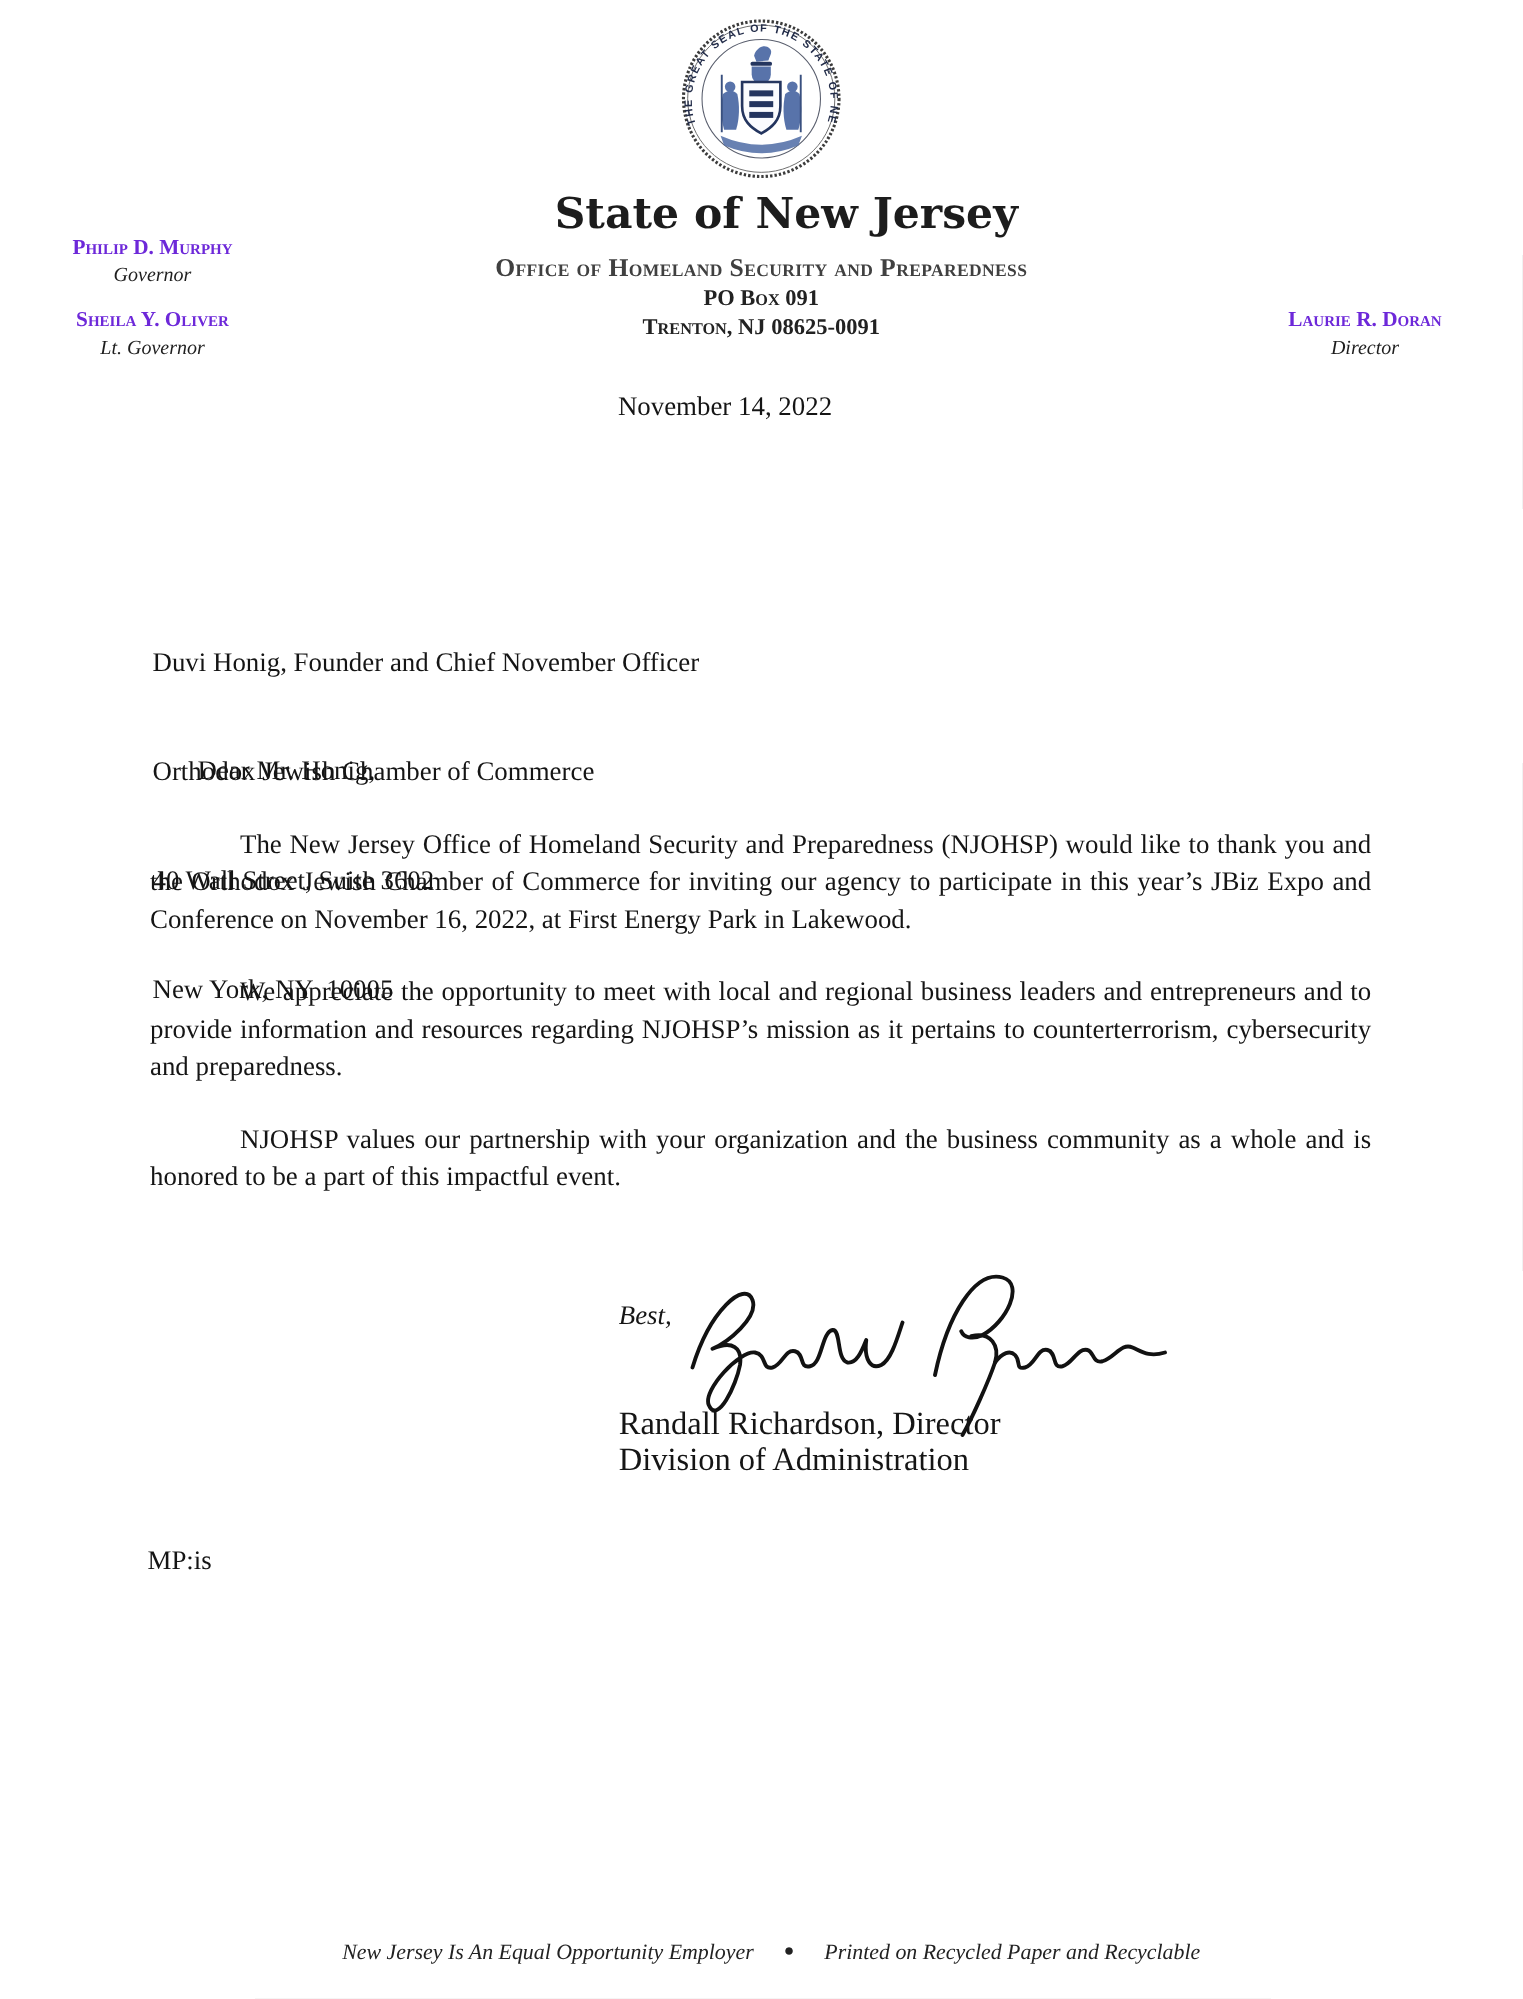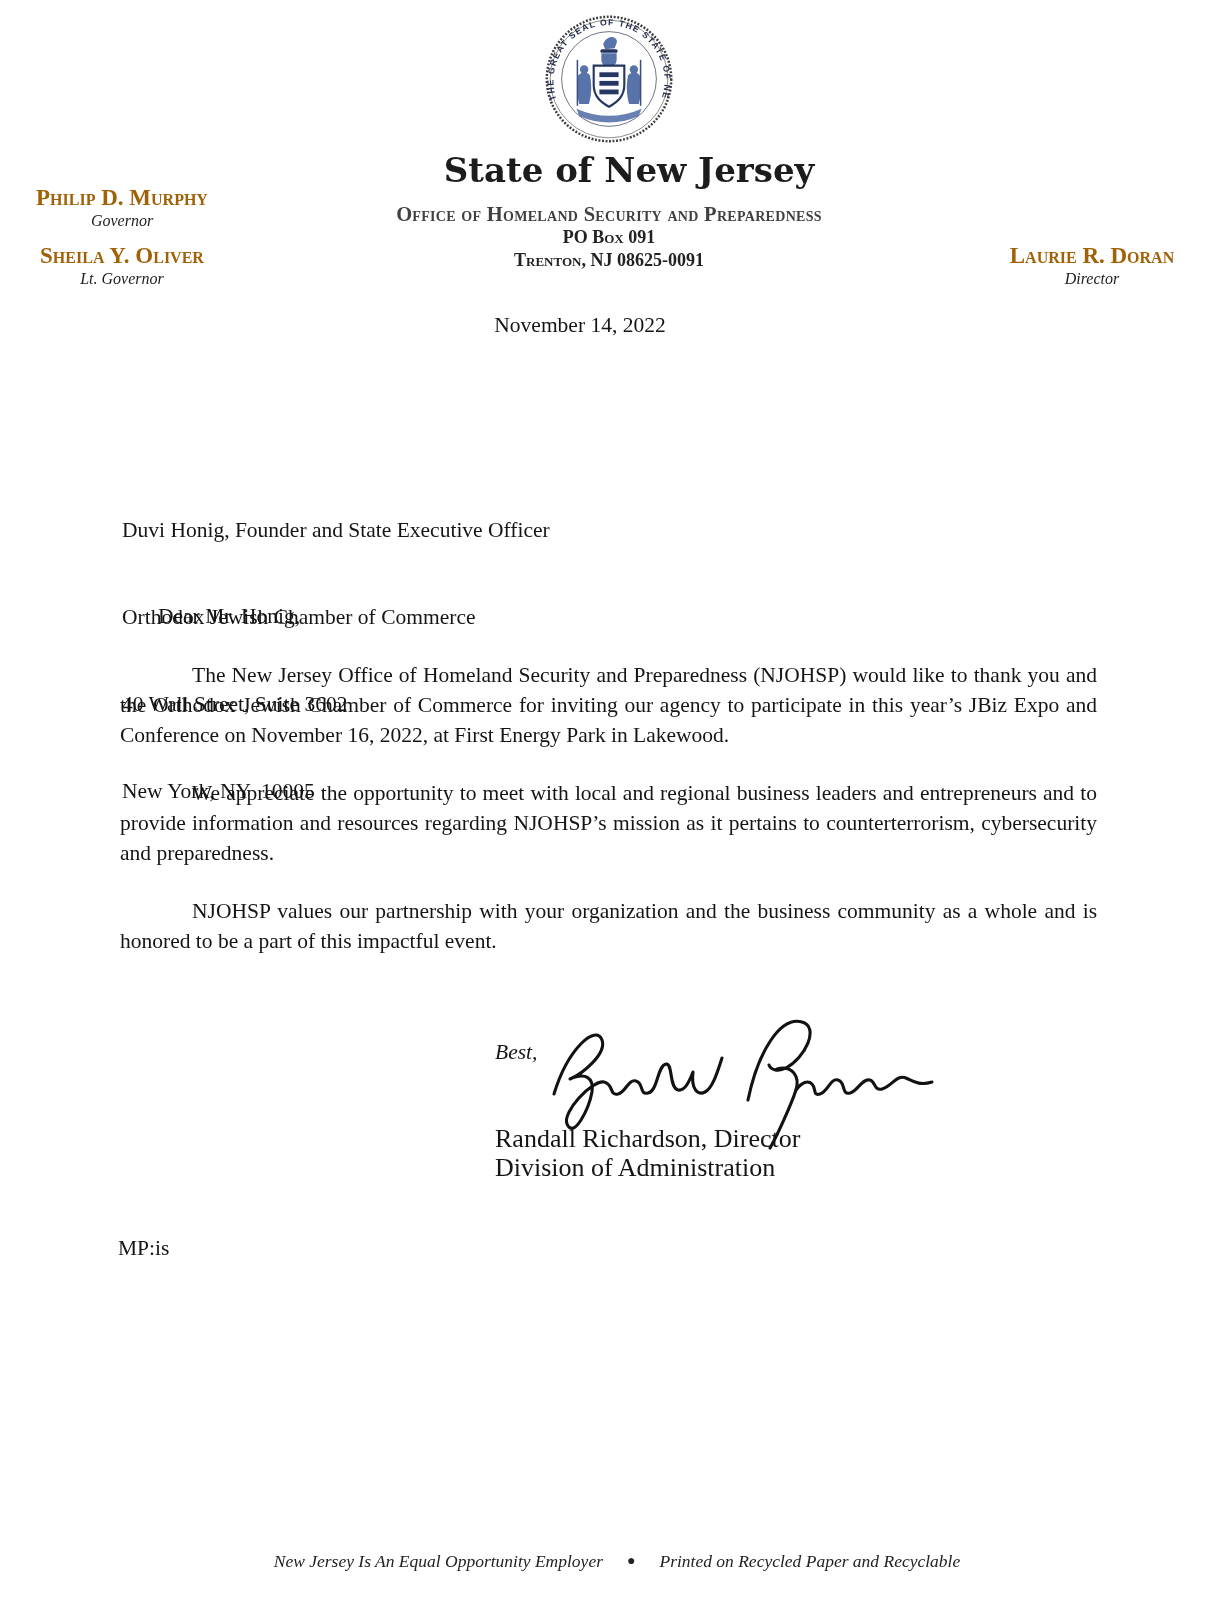--- a/index.html
+++ b/index.html
@@ -53,24 +53,24 @@
     text-align: center;
   }
   .official-right {
     position: absolute;
     right: 26px; top: 244px;
     width: 200px;
     text-align: center;
   }
   .official-name {
     font-variant: small-caps;
-    font-size: 23px;
+    font-size: 17px;
     font-weight: 600;
     line-height: 24px;
-    color: #a16207;
+    color: #6d28d9;
     white-space: nowrap;
   }
   .official-title {
     font-style: italic;
     font-size: 16px;
     line-height: 21px;
     color: #1e1e1e;
   }
   .official + .official { margin-top: 13px; }
 
@@ -208,21 +208,21 @@
   </div>
 
   <div class="official-right">
     <div class="official-name">Laurie R. Doran</div>
     <div class="official-title">Director</div>
   </div>
 
   <div class="date-line">November 14, 2022</div>
 
   <div class="recipient">
-    <div class="addr">Duvi Honig, Founder and State Executive Officer</div>
+    <div class="addr">Duvi Honig, Founder and Chief November Officer</div>
     <div class="addr">Orthodox Jewish Chamber of Commerce</div>
     <div class="addr">40 Wall Street, Suite 3602</div>
     <div class="addr">New York, NY  10005</div>
   </div>
 
   <div class="salutation">Dear Mr. Honig,</div>
 
   <div class="body-paragraphs">
     <p>The New Jersey Office of Homeland Security and Preparedness (NJOHSP) would like to thank you and the Orthodox Jewish Chamber of Commerce for inviting our agency to participate in this year’s JBiz Expo and Conference on November 16, 2022, at First Energy Park in Lakewood.</p>
     <p>We appreciate the opportunity to meet with local and regional business leaders and entrepreneurs and to provide information and resources regarding NJOHSP’s mission as it pertains to counterterrorism, cybersecurity and preparedness.</p>

